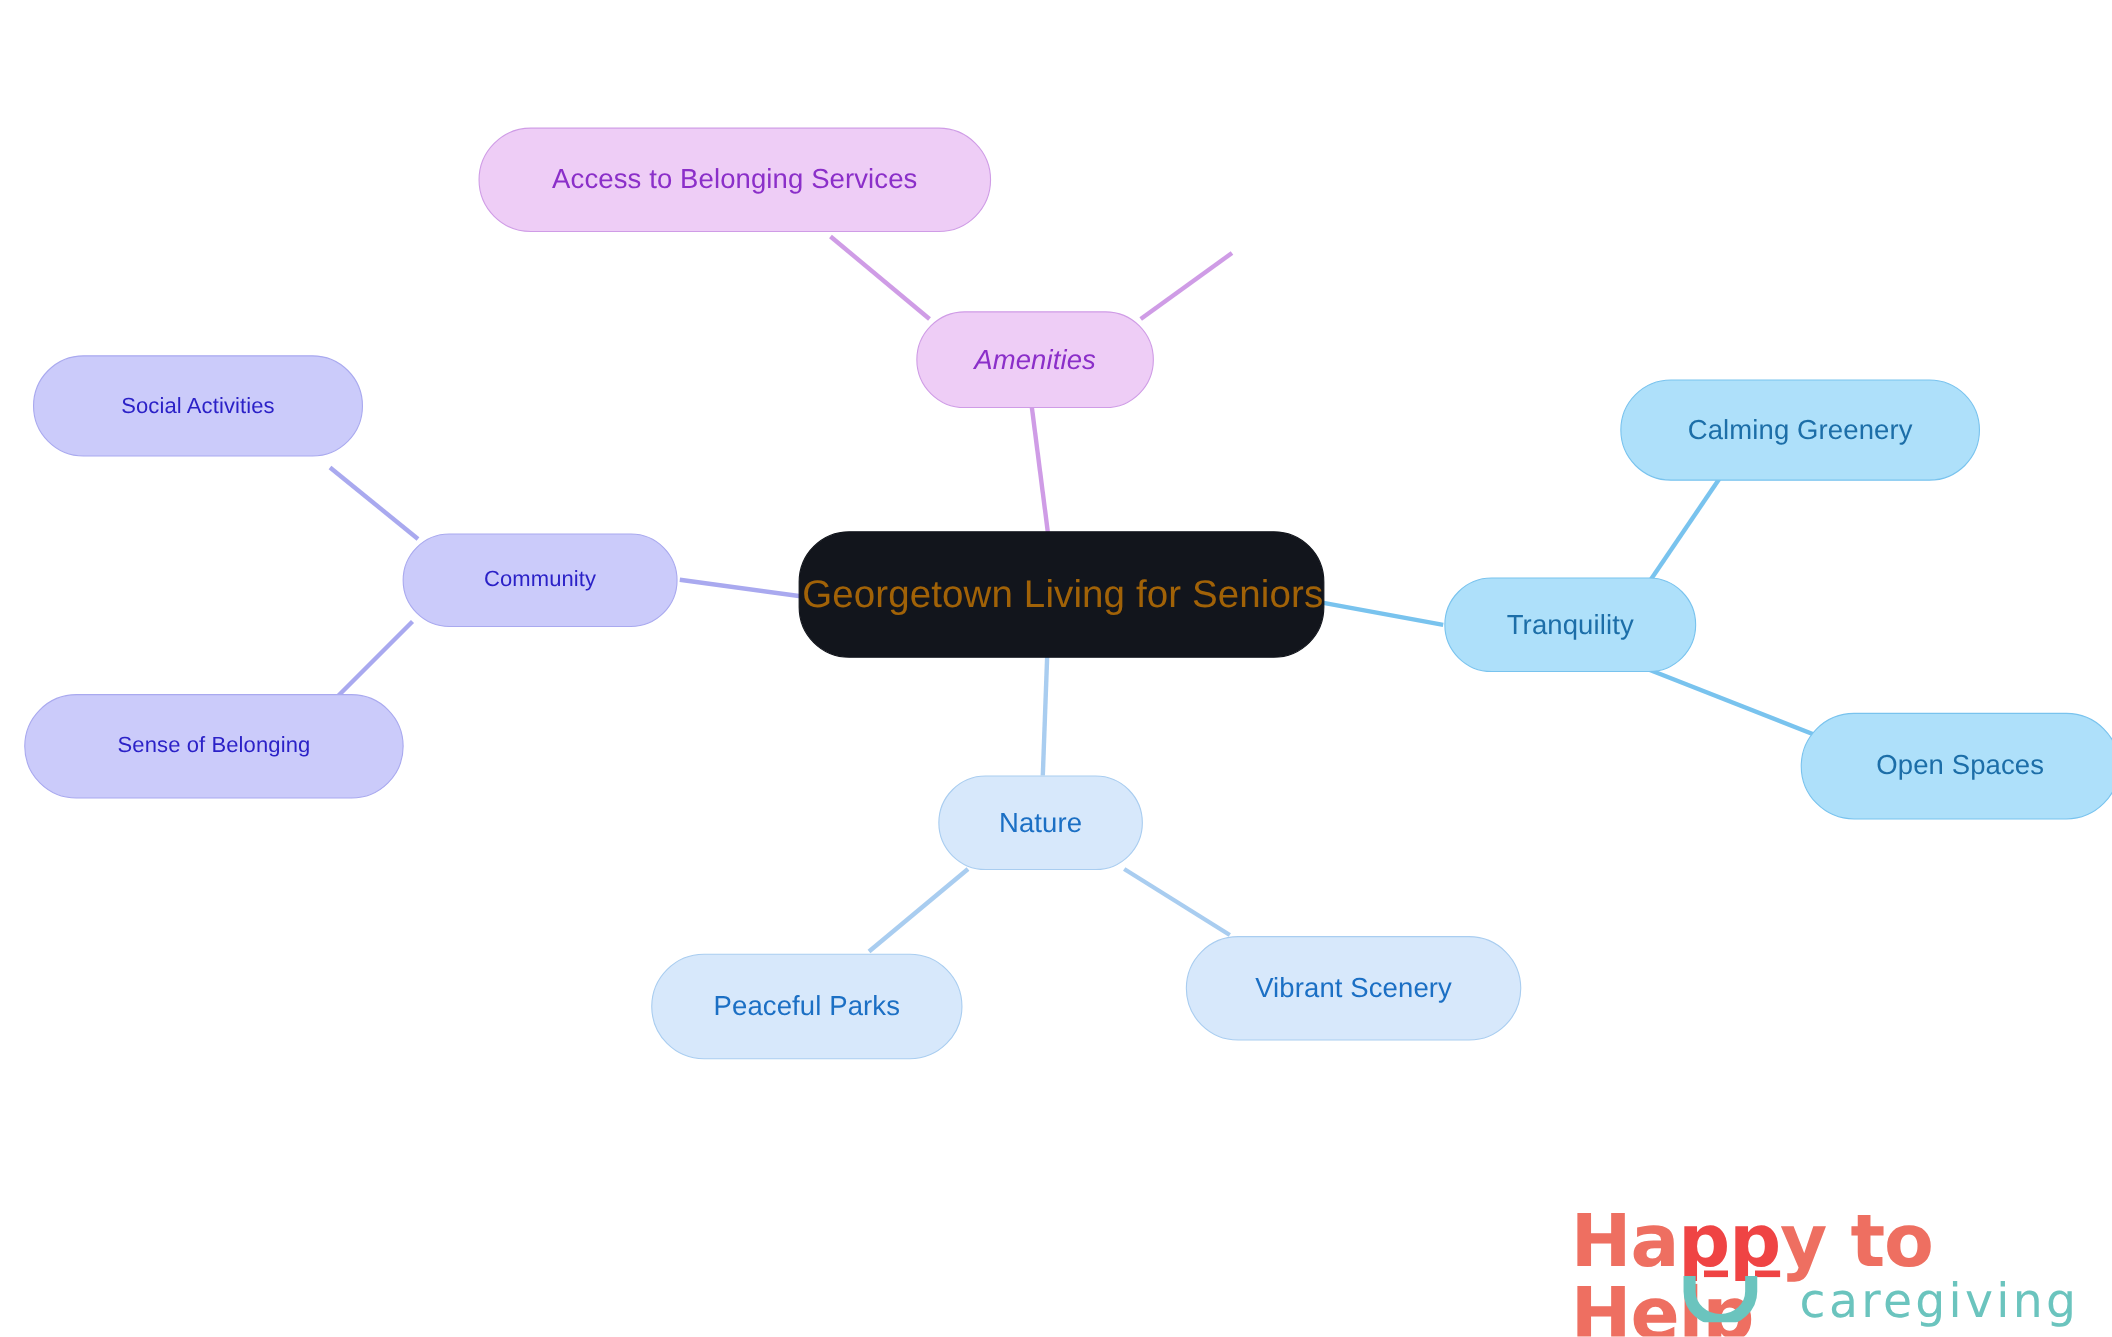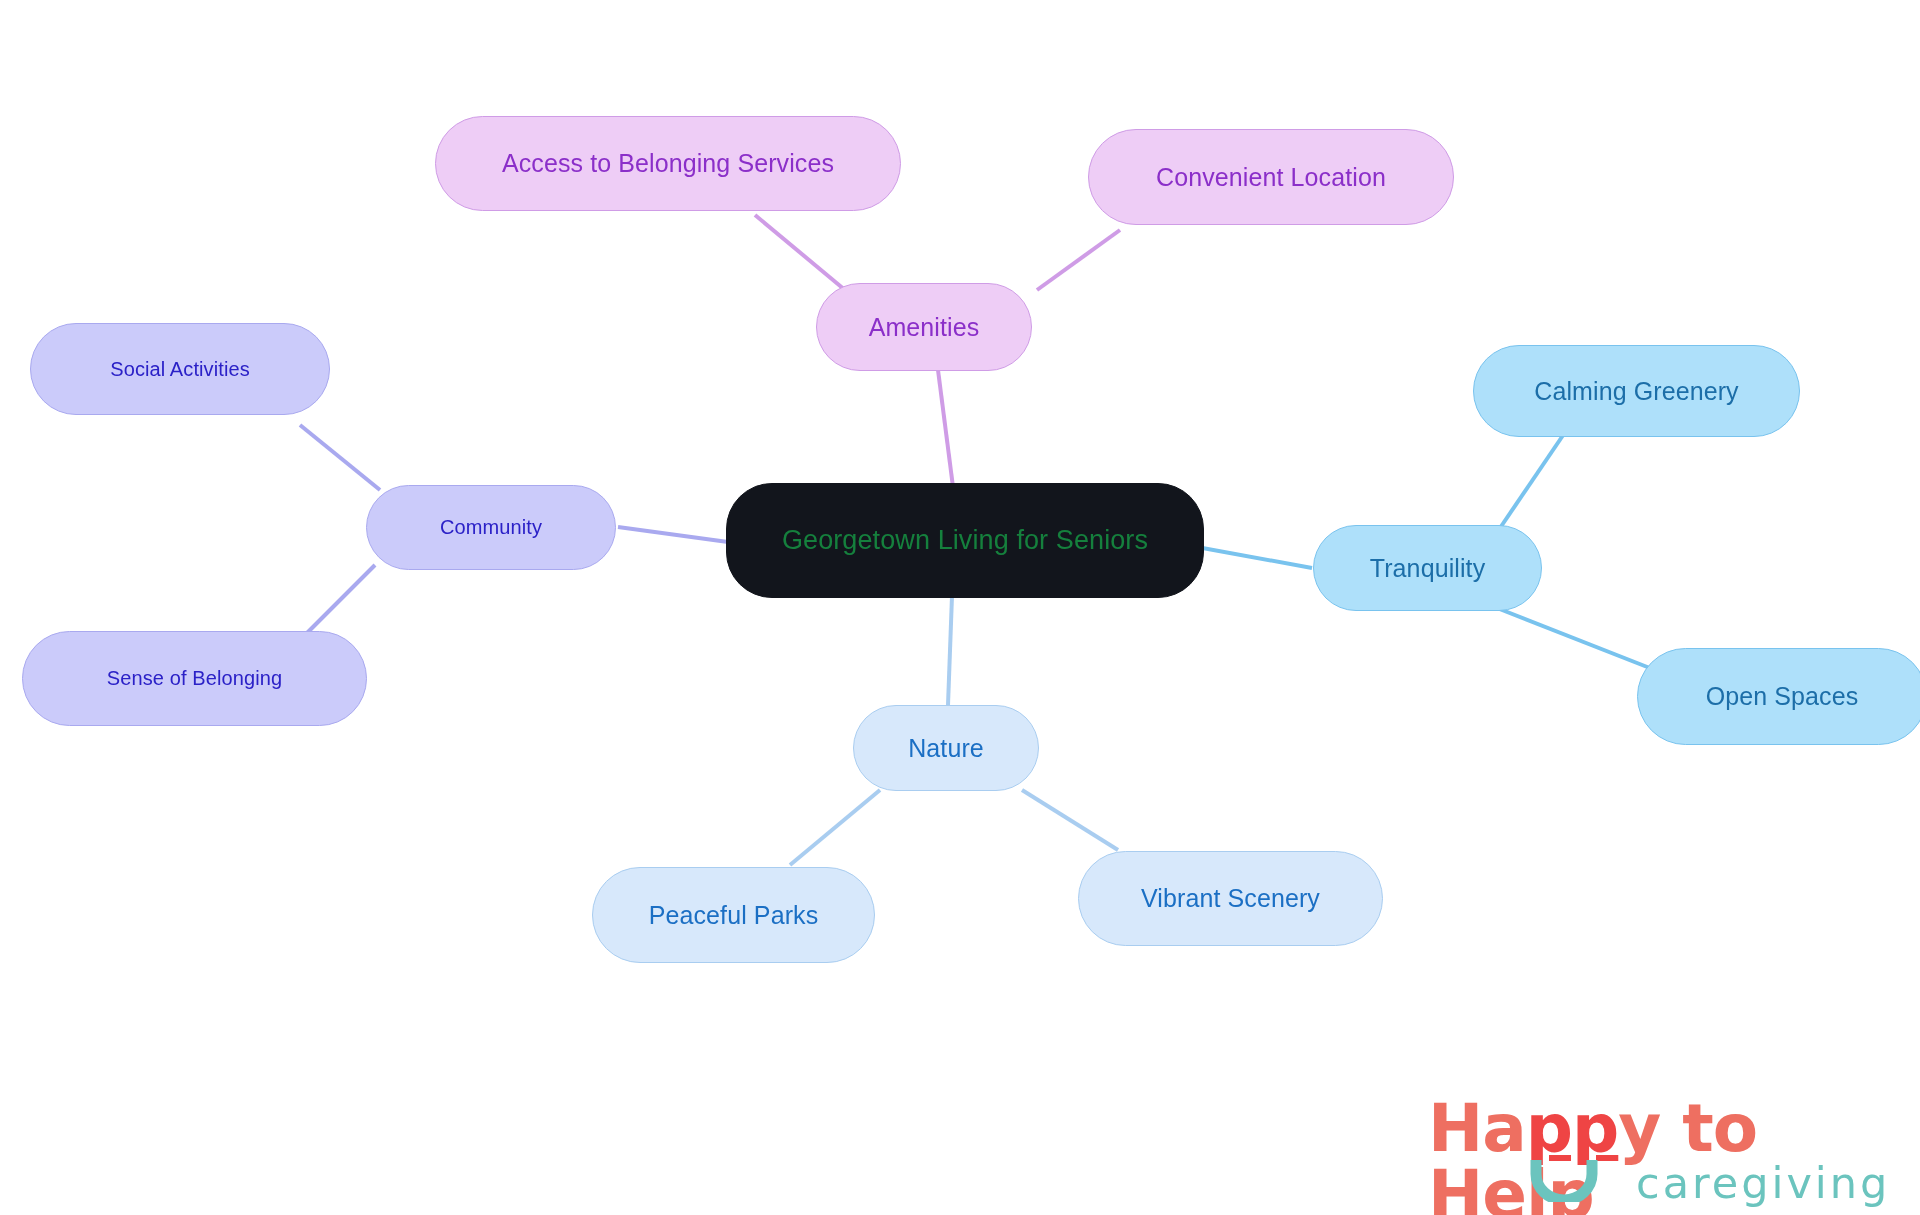--- a/index.html
+++ b/index.html
@@ -36,23 +36,24 @@
     text-align: center;
     border-radius: 999px;
     border-style: solid;
     border-width: 1.5px;
     white-space: nowrap;
     letter-spacing: 0.1px;
   }
   .node-root {
     background: #12151c;
     border-color: #12151c;
-    color: #15803d;
-    font-size: 27px;
+    color: #a16207;
+    font-size: 35px;
     border-radius: 46px;
+    justify-content: flex-end;
   }
   .node-community {
     background: #cbcbfa;
     border-color: #a9a9ef;
     color: #2b21c7;
     font-size: 20px;
   }
   .node-amenities {
     background: #eecdf6;
     border-color: #cf9ce6;
@@ -146,31 +147,28 @@
   </div>
 
   <div class="node node-community" style="left:30px; top:323px; width:300px; height:92px;">
     <span>Social Activities</span>
   </div>
 
   <div class="node node-community" style="left:22px; top:631px; width:345px; height:95px;">
     <span>Sense of Belonging</span>
   </div>
 
-  <div class="node node-amenities" style="left:816px; top:283px; width:216px; height:88px;">
+  <div class="node node-amenities" style="left:833px; top:283px; width:216px; height:88px;font-style:italic;">
     <span>Amenities</span>
   </div>
 
   <div class="node node-amenities" style="left:435px; top:116px; width:466px; height:95px;">
     <span>Access to Belonging Services</span>
   </div>
 
-  <div class="node node-amenities" style="left:1088px; top:129px; width:366px; height:96px;">
-    <span>Convenient Location</span>
-  </div>
 
   <div class="node node-tranquility" style="left:1313px; top:525px; width:229px; height:86px;">
     <span>Tranquility</span>
   </div>
 
   <div class="node node-tranquility" style="left:1473px; top:345px; width:327px; height:92px;">
     <span>Calming Greenery</span>
   </div>
 
   <div class="node node-tranquility" style="left:1637px; top:648px; width:290px; height:97px;">

